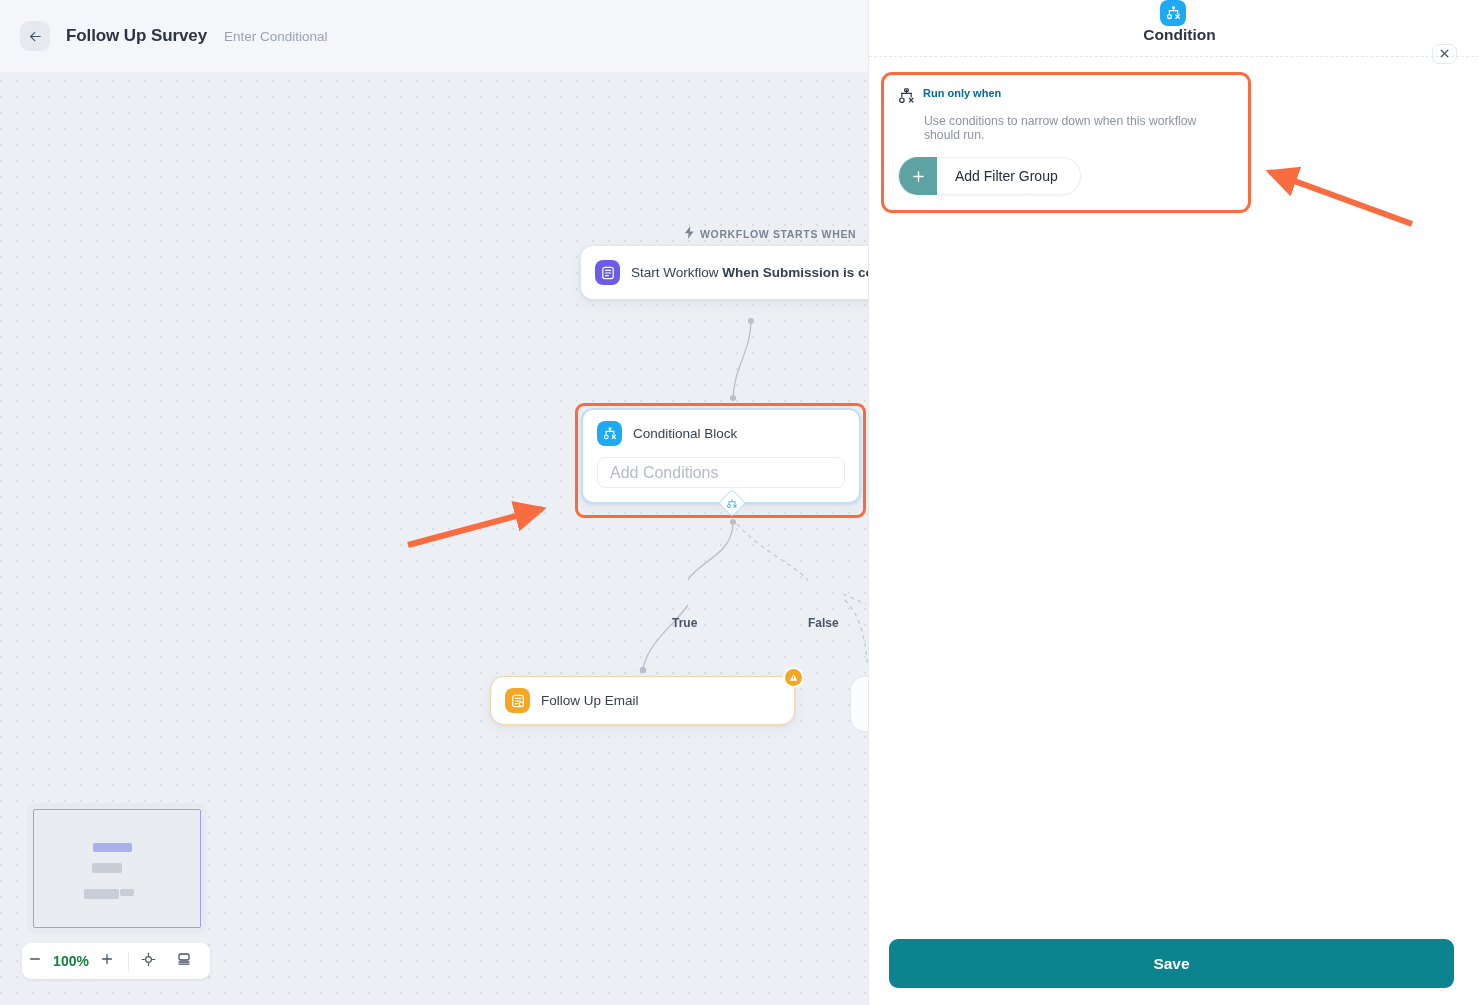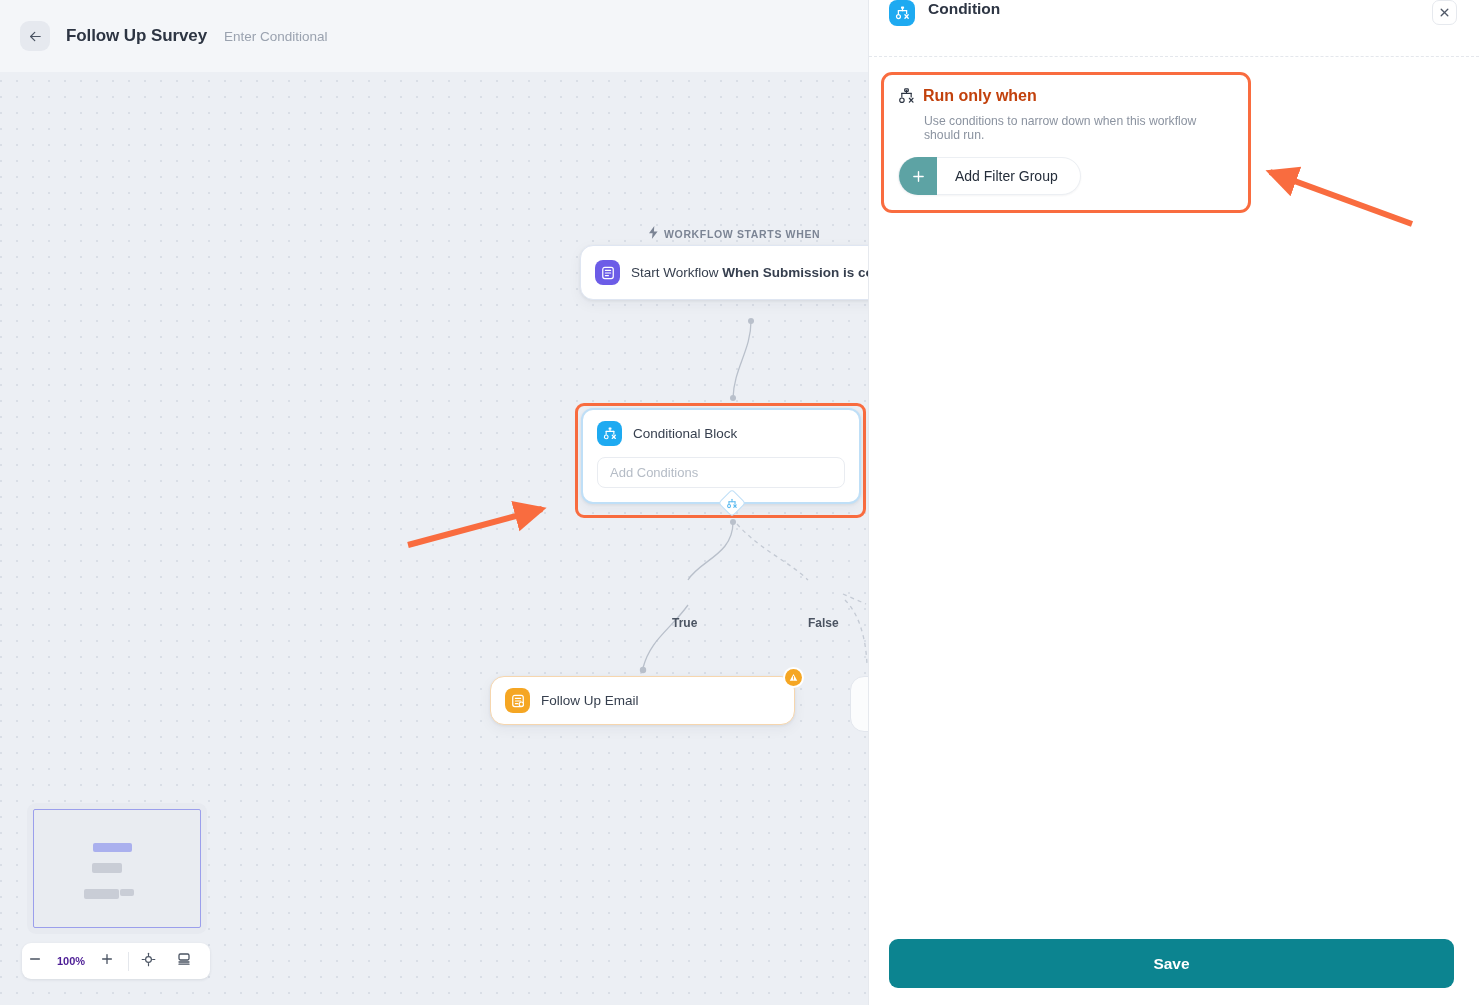--- a/index.html
+++ b/index.html
@@ -64,21 +64,21 @@
     margin-left: 17px;
     font-size: 13.5px;
     color: #9aa2af;
     font-weight: 400;
     cursor: text;
   }
 
   
   .starts-when {
     position: absolute;
-    left: 648px; top: 226px;
+    left: 684px; top: 226px;
     display: flex; align-items: center; gap: 5px;
     font-size: 10.5px;
     font-weight: 700;
     letter-spacing: 0.65px;
     color: #7b8494;
     white-space: nowrap;
   }
 
   .node {
     position: absolute;
@@ -108,21 +108,21 @@
   }
   .node-title.bold-tail b { font-weight: 700; }
 
   .node-field {
     margin: 0 14px 14px 14px;
     height: 31px;
     border: 1px solid #e9ecf1;
     border-radius: 8px;
     display: flex; align-items: center;
     padding: 8px 12px;
-    font-size: 13px;
+    font-size: 16px;
     color: #b0b7c2;
     background: #fff;
   }
 
   
   #node-start {
     left: 580px; top: 245px;
     width: 330px;
     border: 1px solid #dfe6f2;
     border-radius: 13px;
@@ -230,40 +230,41 @@
     border-radius: 9px;
     display: flex; align-items: center;
     box-shadow: 0 1px 3px rgba(30,40,60,0.10);
   }
   .zb-btn {
     width: 26px; height: 30px;
     display:flex; align-items:center; justify-content:center;
     cursor: pointer; color: #5b6472;
   }
   .zb-level {
-    font-size: 11px; font-weight: 700; color: #4c1d95;
+    font-size: 14px; font-weight: 700; color: #15803d;
     width: 46px; text-align:center; cursor: default;
   }
   .zb-sep { width: 1px; height: 19px; background: #e4e7ec; margin: 0 6px 0 8px; }
 
   
   .panel {
     position: absolute;
     right: 0; top: 0;
     width: 611px;
     height: 1005px;
     background: #ffffff;
     border-left: 1px solid #e6e9ee;
     z-index: 40;
   }
   .panel-head {
     height: 57px;
-    display: flex; 
+    display: flex; align-items: center;
     padding: 0 22px 0 20px;
     border-bottom: 1px dashed #e4e7ec;
+    flex-direction: column;
   }
   .panel-icon {
     width: 26px; height: 26px;
     border-radius: 8px;
     background: #1eaaf1;
     display:flex; align-items:center; justify-content:center;
     flex: 0 0 auto;
   }
   .panel-title {
     margin-left: 13px;
@@ -288,21 +289,21 @@
     width: 370px;
     border: 3px solid #f96c3f;
     border-radius: 11px;
     padding: 12px 14px 15px 14px;
     background: #fff;
   }
   .runonly-head {
     display: flex; align-items: flex-start; gap: 8px;
   }
   .runonly-title {
-    font-size: 16px; font-weight: 700; color: #c2410c;
+    font-size: 11px; font-weight: 700; color: #0369a1;
     line-height: 1.1;
   }
   .runonly-sub {
     font-size: 12.2px; color: #8b93a0; font-weight: 400;
     margin: 5px 0 0 26px;
   }
   .addfilter {
     margin: 15px 0 0 0;
     display: inline-flex; align-items: center;
     height: 38px;

